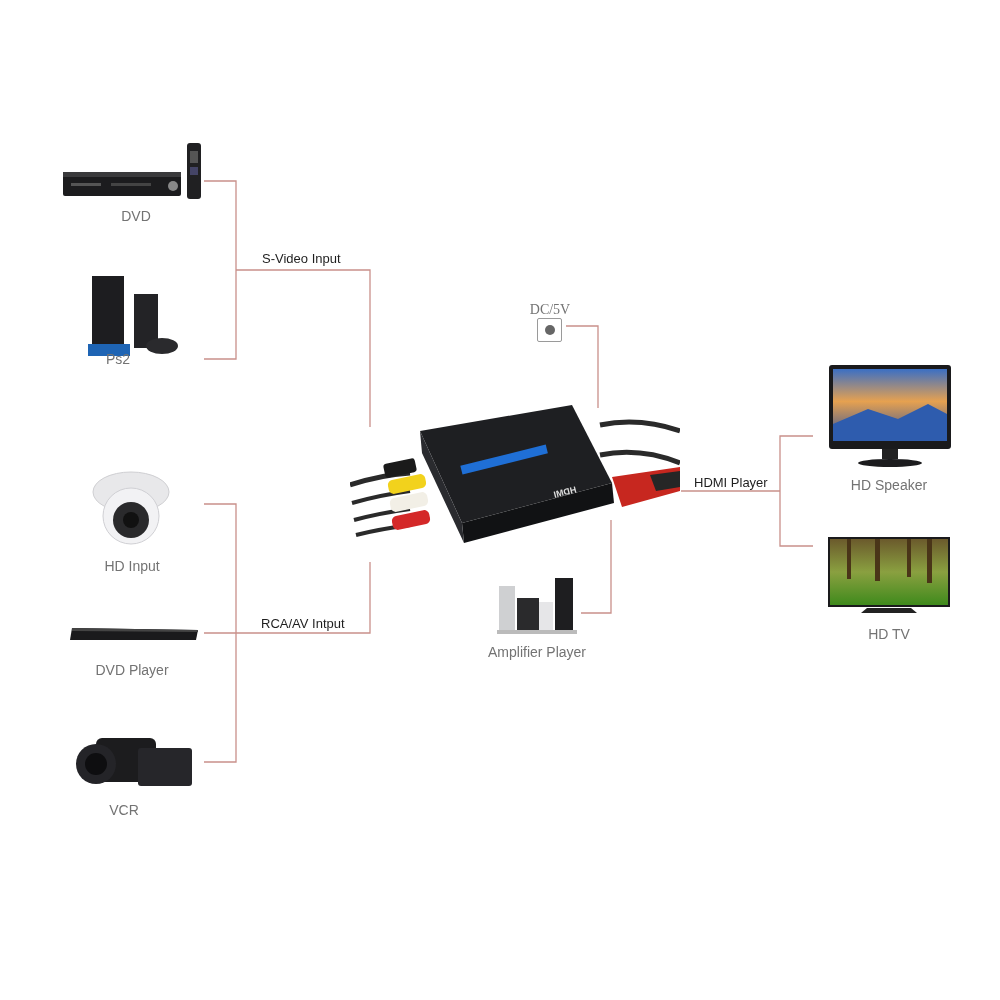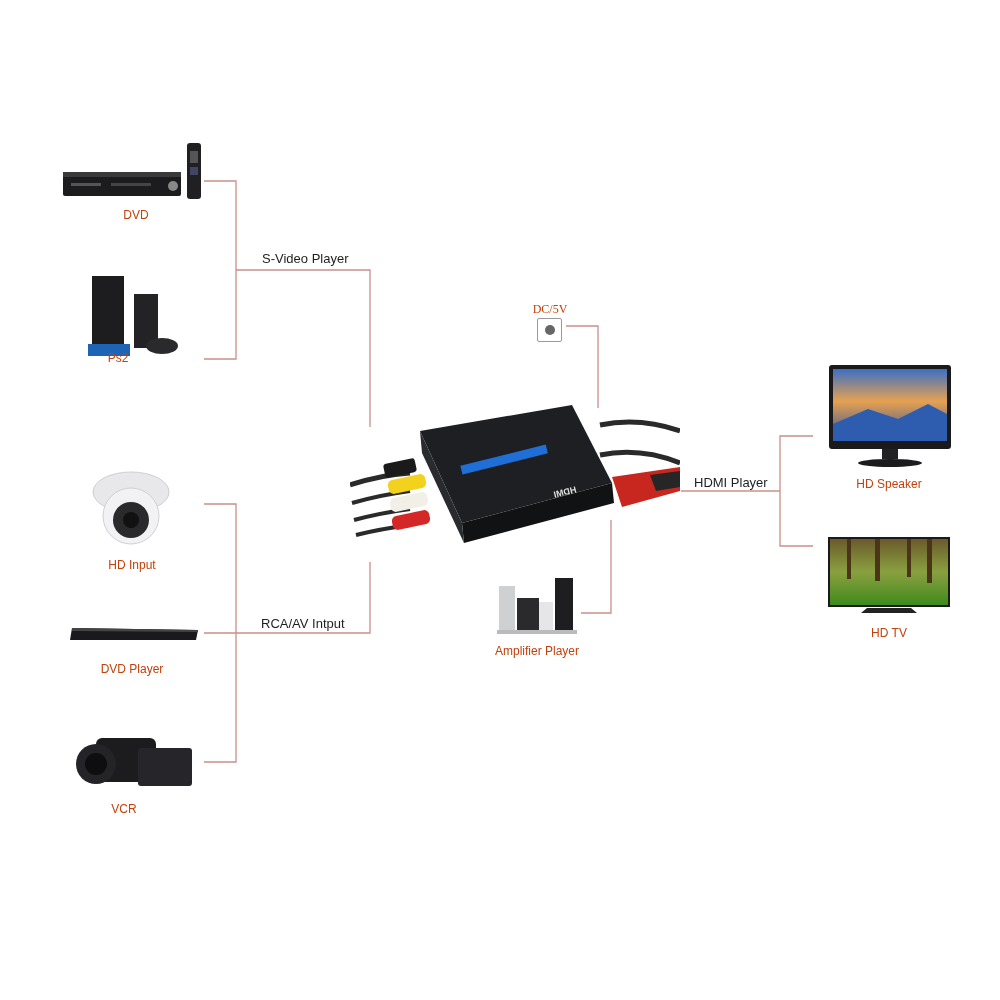--- a/index.html
+++ b/index.html
@@ -1,17 +1,17 @@
 <!DOCTYPE html>
 <html><head>
 <meta charset="utf-8">
 <style>
   html, body { margin:0; padding:0; background:#ffffff; }
   body { width:1000px; height:1000px; position:relative; overflow:hidden; font-family:"Liberation Sans", "DejaVu Sans", sans-serif; color:#222; }
-  .label { position:absolute; font-size:12px; color:#c2410c; white-space:nowrap; transform:translateX(-50%); }
+  .label { position:absolute; font-size:14px; color:#737373; white-space:nowrap; transform:translateX(-50%); }
   .conn-label { position:absolute; font-size:13px; color:#1e1e1e; white-space:nowrap; }
   svg.lines { position:absolute; left:0; top:0; }
   .dev { position:absolute; }
 </style>
 </head>
 <body>
 
 <svg class="lines" width="1000" height="1000">
   <g stroke="#c9908a" stroke-width="1.3" fill="none">
 
@@ -51,21 +51,21 @@
 <div class="dev" style="left:88px;top:276px;width:95px;height:82px;">
   <svg width="95" height="82">
     <rect x="4" y="0" width="32" height="70" fill="#1d1d20"></rect>
     <rect x="0" y="68" width="42" height="12" fill="#1e64b4"></rect>
     <rect x="46" y="18" width="24" height="54" fill="#232326"></rect>
     <ellipse cx="74" cy="70" rx="16" ry="8" fill="#2a2a2d"></ellipse>
   </svg>
 </div>
 <div class="label" style="left:118px;top:351px;text-align:right;">Ps2</div>
 
-<div class="conn-label" style="left:262px;top:251px;">S-Video Player</div>
+<div class="conn-label" style="left:262px;top:251px;">S-Video Input</div>
 
 <div class="dev" style="left:91px;top:470px;width:80px;height:80px;">
   <svg width="80" height="80">
     <ellipse cx="40" cy="22" rx="38" ry="20" fill="#e8e8ea" stroke="#cfcfd2"></ellipse>
     <circle cx="40" cy="46" r="28" fill="#f2f2f4" stroke="#d0d0d4"></circle>
     <circle cx="40" cy="50" r="18" fill="#2a2a2c"></circle>
     <circle cx="40" cy="50" r="8" fill="#111"></circle>
   </svg>
 </div>
 <div class="label" style="left:132px;top:558px;">HD Input</div>

